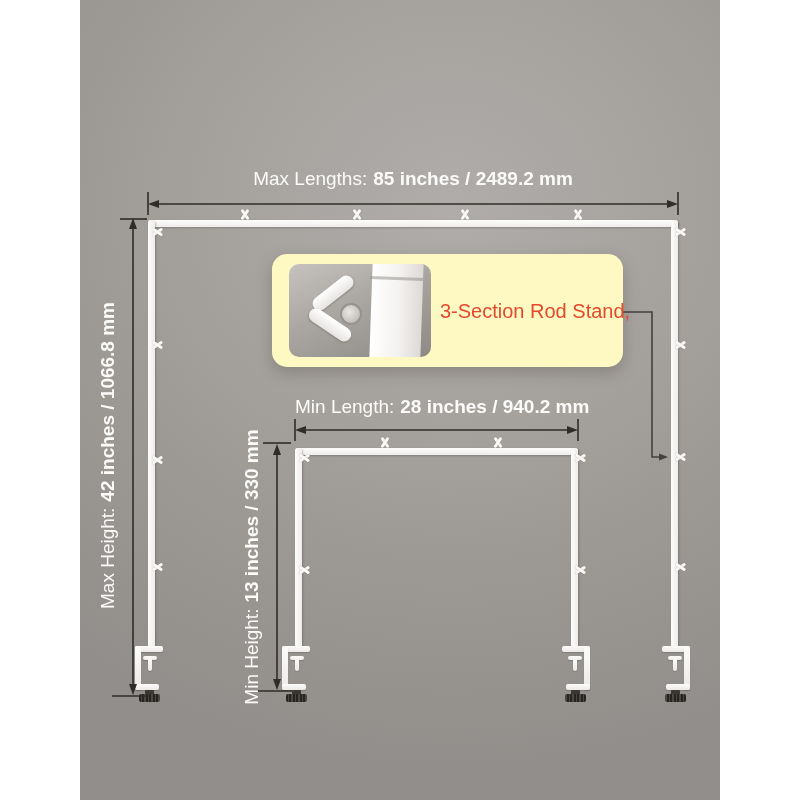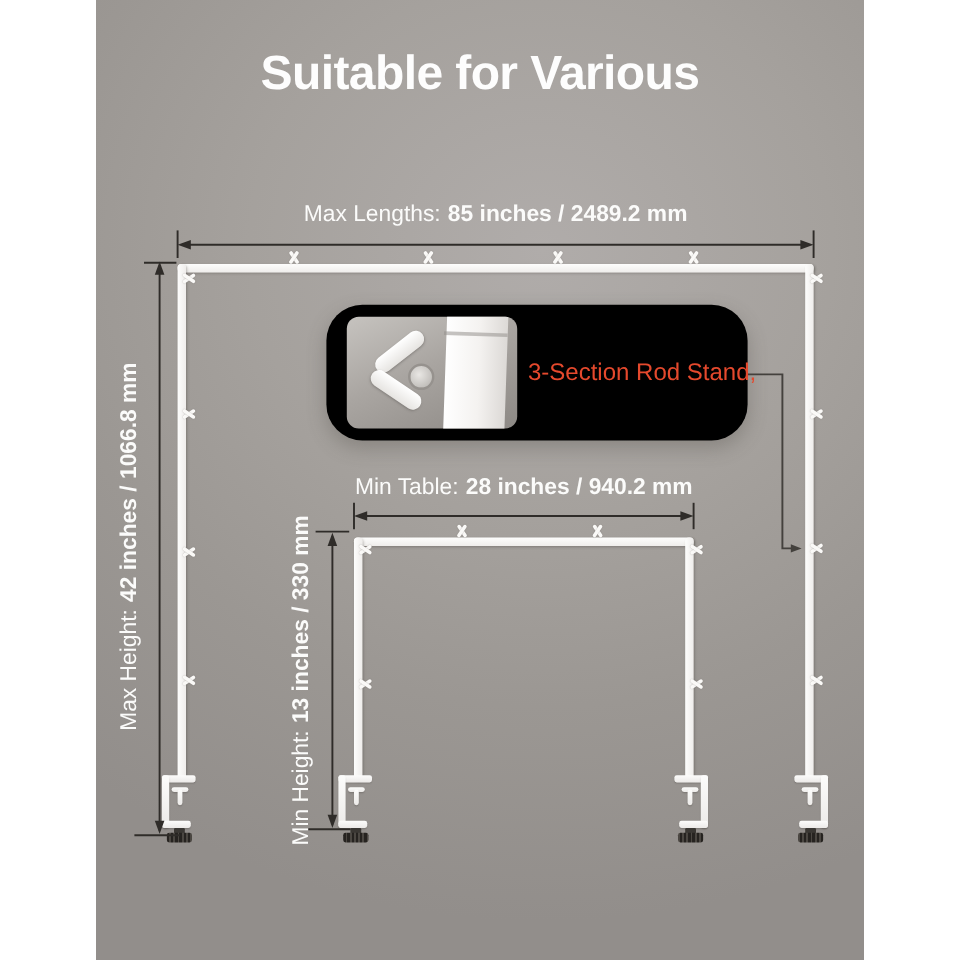--- a/index.html
+++ b/index.html
@@ -50,21 +50,21 @@
   .clamp .screw-cap{left:8px;top:10px;width:14px;height:4px;}
   .clamp .screw-stem{left:13px;top:12px;width:4px;height:13px;}
   .clamp .knob-stem{left:10px;top:44px;width:9px;height:5px;background:#3a3733;border-radius:1px;box-shadow:none;}
   .clamp .knob{
     left:4px;top:48px;width:21px;height:8px;border-radius:2px;box-shadow:none;
     background:repeating-linear-gradient(90deg,#262320 0 2px,#4b4742 2px 3.5px);
   }
   
   .card{
     position:absolute;left:272px;top:254px;width:351px;height:113px;
-    background:#000000;border-radius:30px;box-shadow:0 6px 16px rgba(70,65,60,.30);
+    background:#fef9c3;border-radius:15px;box-shadow:0 6px 16px rgba(70,65,60,.30);
   }
   .card .photo{
     position:absolute;left:17px;top:10px;width:142px;height:93px;border-radius:10px;overflow:hidden;
     background:linear-gradient(155deg,#c6c3bf 0%,#a9a5a1 45%,#8d8985 100%);
   }
   .photo .p-rod{
     position:absolute;left:58%;top:-6%;width:36%;height:112%;
     background:linear-gradient(90deg,#ffffff 0%,#f4f2f0 55%,#dcd9d6 100%);
     transform:rotate(2deg);border-radius:2px;
   }
@@ -81,21 +81,20 @@
     color:#e5492d;font-size:20px;line-height:30px;font-weight:500;text-align:center;white-space:nowrap;
   }
   svg.lines{position:absolute;left:0;top:0;pointer-events:none;}
 </style>
 </head>
 <body>
 
 <div class="backdrop"></div>
 
 <div class="title">
-  <div>Suitable for Various</div>
 </div>
 
 <div class="rod" style="left:148px;top:220px;width:530px;height:7px;"></div>
 <div class="rod v" style="left:148px;top:220px;width:7px;height:430px;"></div>
 <div class="rod v" style="left:671px;top:220px;width:7px;height:430px;"></div>
 
 <span class="nut" style="left:237px;top:206px;"></span>
 <span class="nut" style="left:349px;top:206px;"></span>
 <span class="nut" style="left:457px;top:206px;"></span>
 <span class="nut" style="left:570px;top:206px;"></span>
@@ -203,21 +202,21 @@
 
 <div class="dim-label" style="left:148px;top:168px;width:530px;">
   <span class="pfx">Max Lengths:</span><span class="val">85 inches / 2489.2 mm</span>
 </div>
 
 <div class="dim-label rot" style="left:-42px;top:448px;width:300px;">
   <span class="pfx">Max Height:</span><span class="val">42 inches / 1066.8 mm</span>
 </div>
 
 <div class="dim-label" style="left:295px;top:396px;width:283px;">
-  <span class="pfx">Min Table:</span><span class="val">28 inches / 940.2 mm</span>
+  <span class="pfx">Min Length:</span><span class="val">28 inches / 940.2 mm</span>
 </div>
 
 <div class="dim-label rot" style="left:112px;top:556px;width:280px;">
   <span class="pfx">Min Height:</span><span class="val">13 inches / 330 mm</span>
 </div>
 
 <div class="card">
   <div class="photo">
     <div class="p-rod"></div>
     <div class="p-joint"></div>

